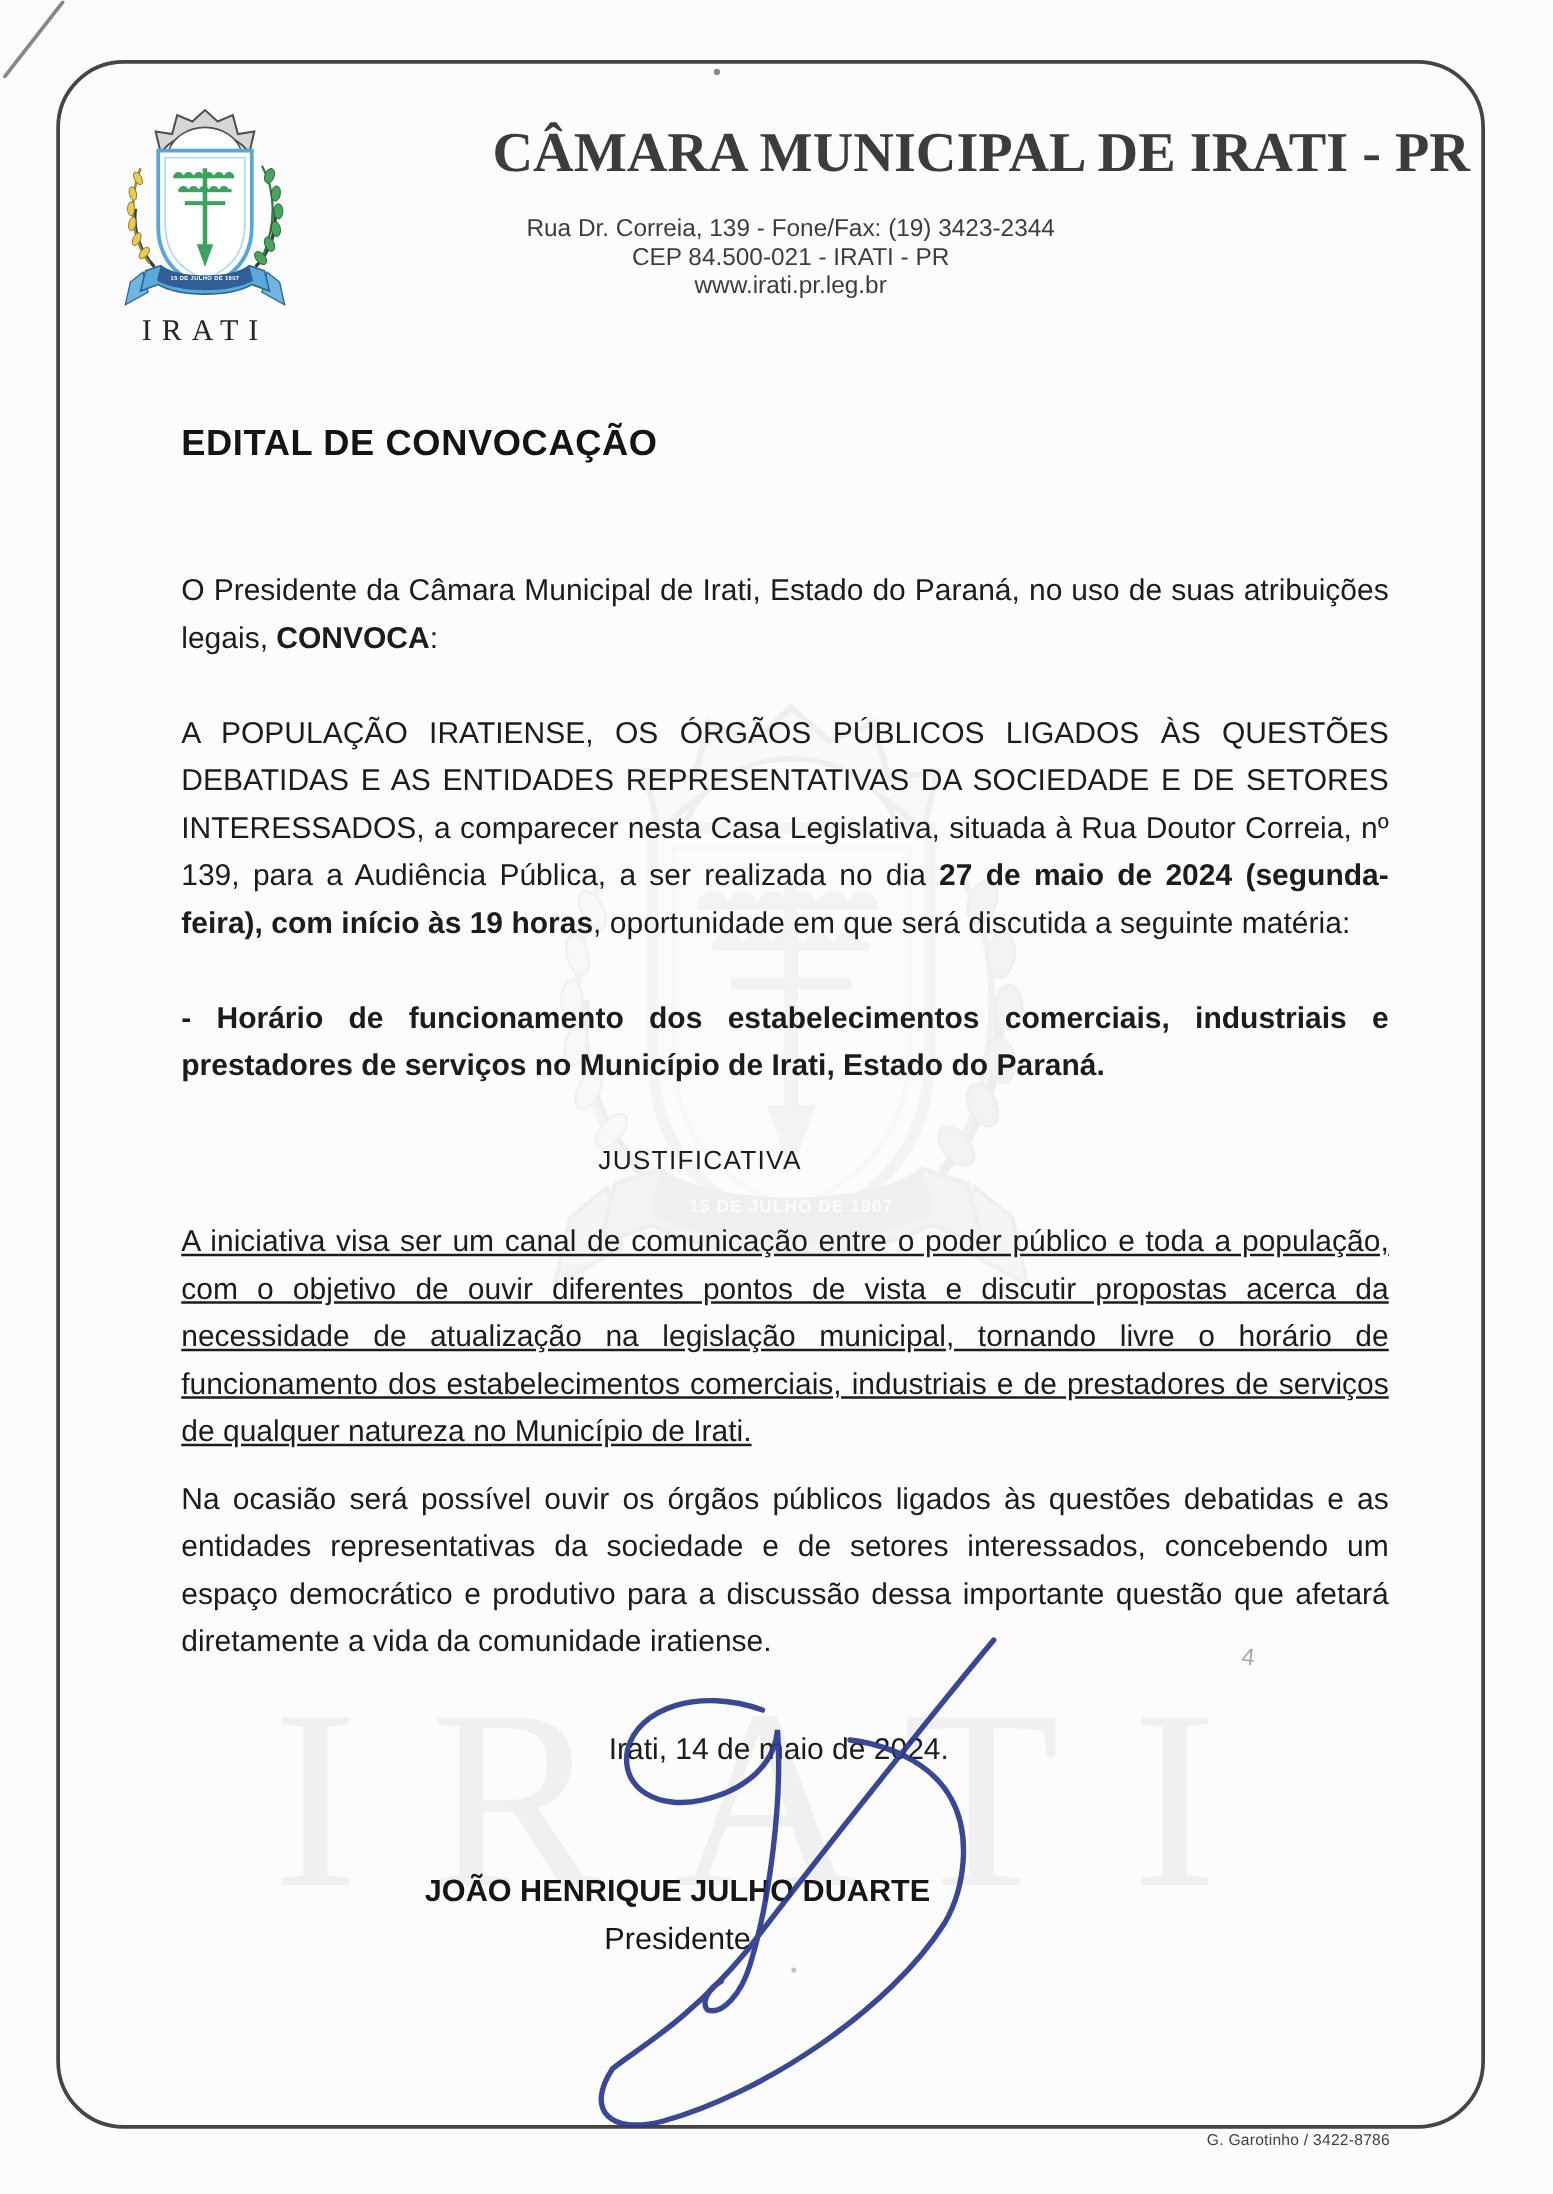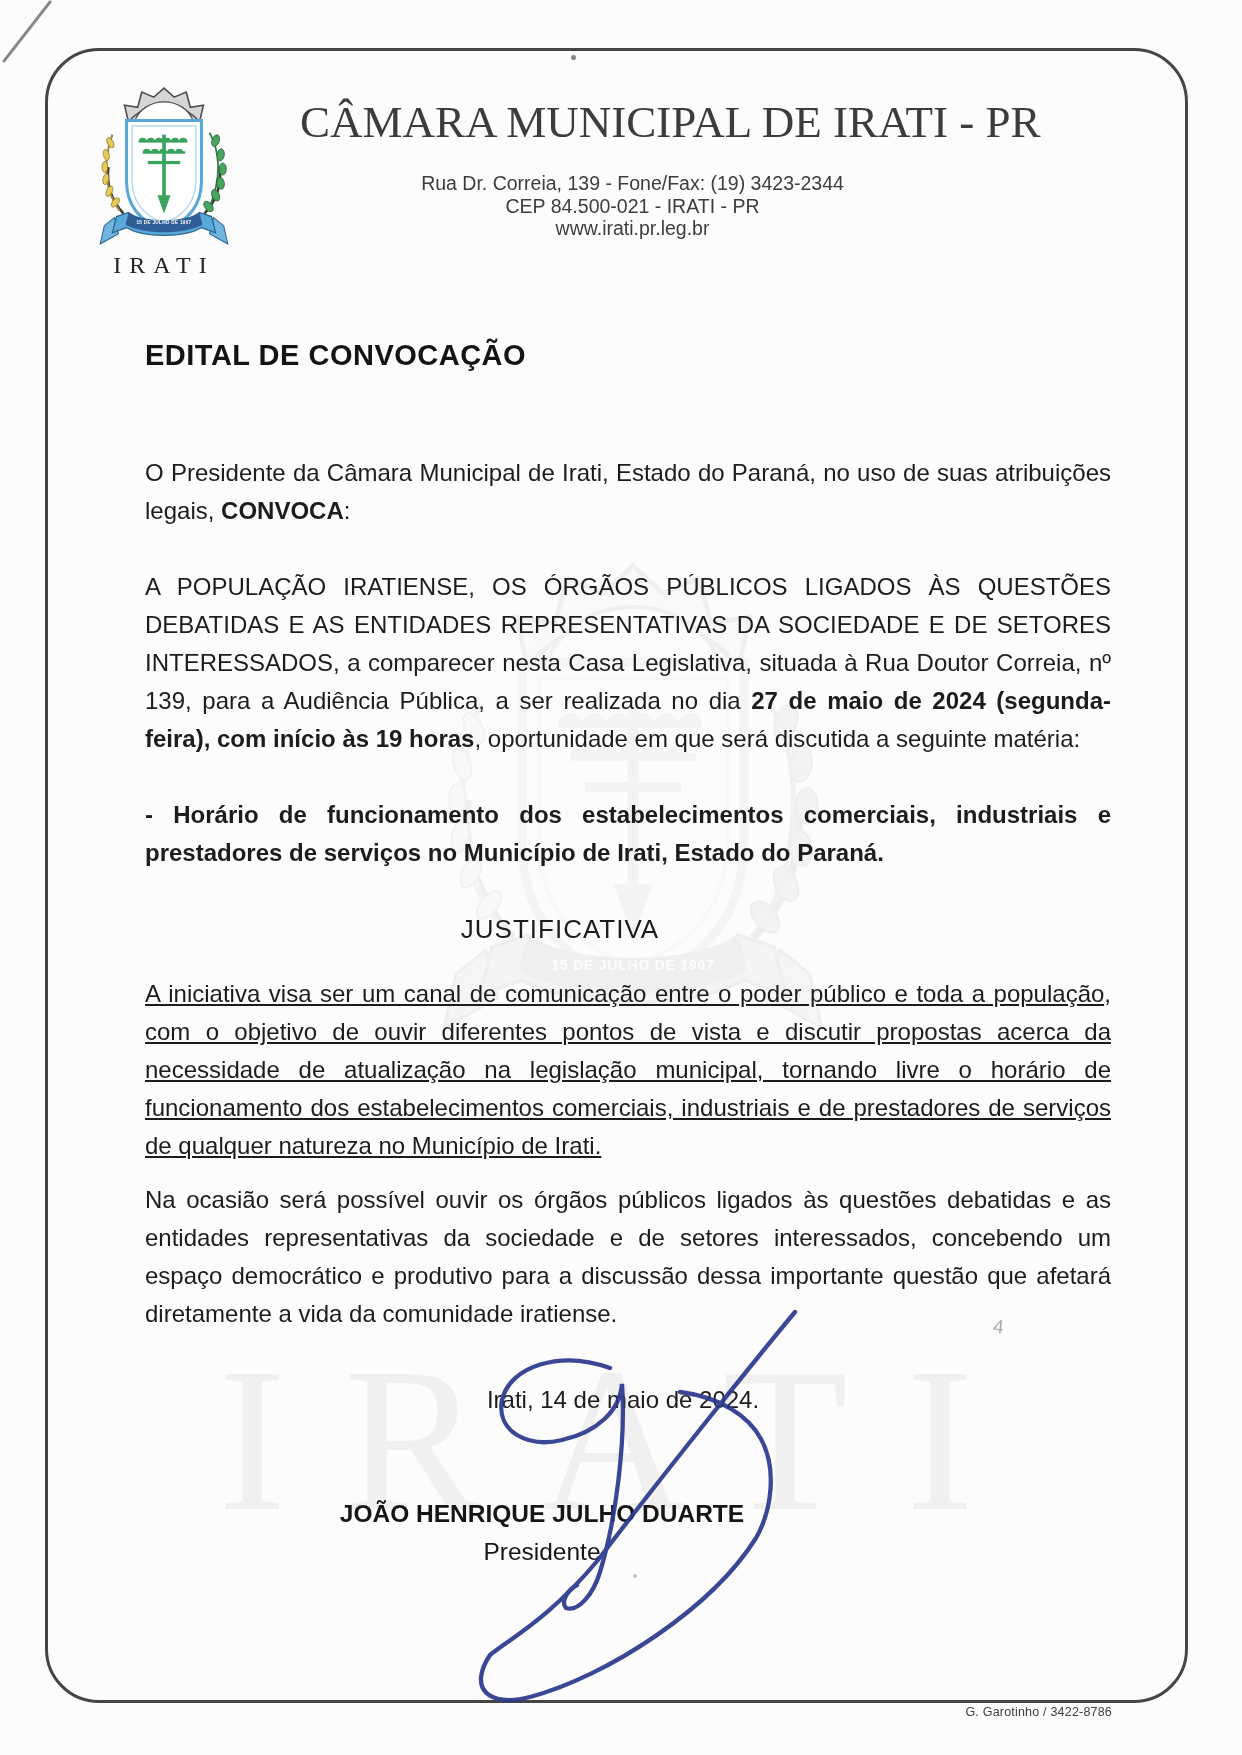--- a/index.html
+++ b/index.html
@@ -25,22 +25,22 @@
     transform:rotate(6deg);z-index:3;font-family:"Liberation Sans",sans-serif;
   }
   
   .logo-crest{position:absolute;left:88px;top:82px;width:152px;height:170px;z-index:2;}
   .logo-caption{
     position:absolute;left:80px;top:252px;width:168px;text-align:center;z-index:2;
     font-family:"Liberation Serif","DejaVu Serif",serif;font-size:24px;letter-spacing:8px;
     color:#262626;
   }
   .header-title{
-    position:absolute;left:300px;top:96px;width:876px;text-align:left;z-index:2;
-    font-family:"Liberation Serif","DejaVu Serif",serif;font-weight:normal;
+    position:absolute;left:300px;top:96px;width:876px;text-align:right;z-index:2;
+    font-family:"Liberation Serif","DejaVu Serif",serif;font-weight:bold;
     font-size:45px;color:#3c3c3c;letter-spacing:0px;white-space:nowrap;
   }
   .header-address{
     position:absolute;left:305px;top:172px;width:655px;text-align:center;z-index:2;
     font-size:19.5px;line-height:22.5px;color:#3d3d3d;
   }
   
   .wm-crest{
     position:absolute;left:408px;top:548px;width:450px;height:560px;z-index:0;
     filter:grayscale(1);opacity:.07;
@@ -57,21 +57,21 @@
   }
   .doc-title{
     text-align:left;font-weight:bold;font-size:29px;line-height:34px;
     letter-spacing:.5px;margin:0 136px 82px 0;color:#141414;
   }
   .content p{margin:0 0 38px 0;}
   .content p.tight{margin-bottom:16px;text-decoration:underline;}
   .bold{font-weight:bold;}
   .matter{font-weight:bold;}
   .justif-heading{
-    text-align:center;margin:12px 136px 27px 0;font-size:26px;letter-spacing:1px;
+    text-align:center;margin:12px 136px 27px 0;font-size:21px;letter-spacing:1px;
     font-weight:normal;color:#1c1c1c;
   }
   .date-line{text-align:center;margin:48px 10px 0 0;}
   .signer{
     text-align:center;margin:76px 172px 0 0;font-weight:bold;font-size:24.5px;
     line-height:38px;color:#161616;
   }
   .signer .role{font-weight:normal;}
   
   .signature{position:absolute;left:430px;top:1140px;width:400px;height:570px;z-index:5;}

